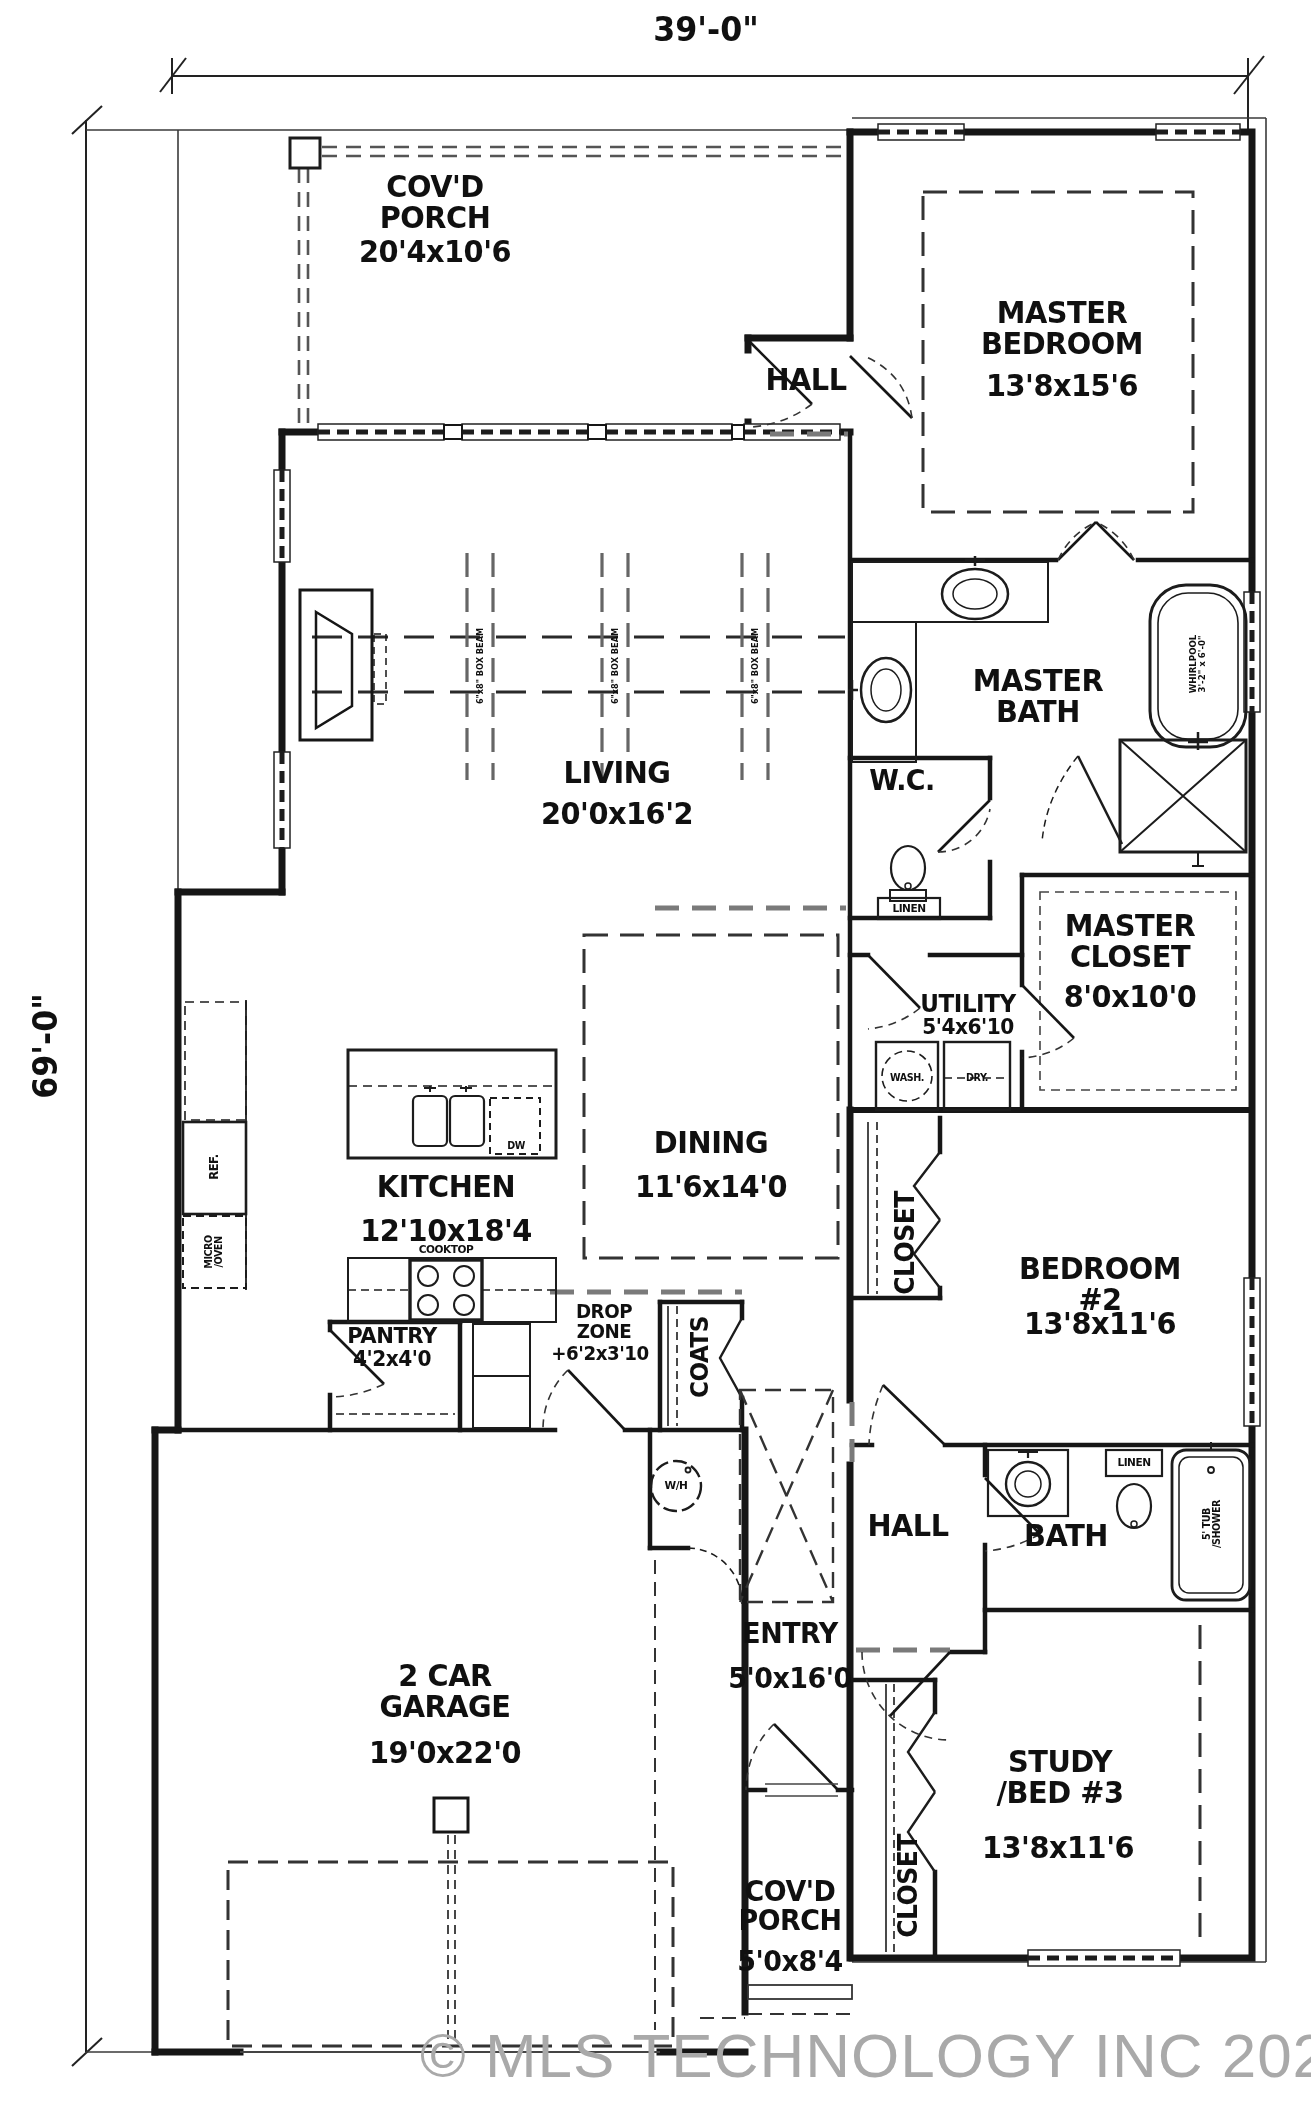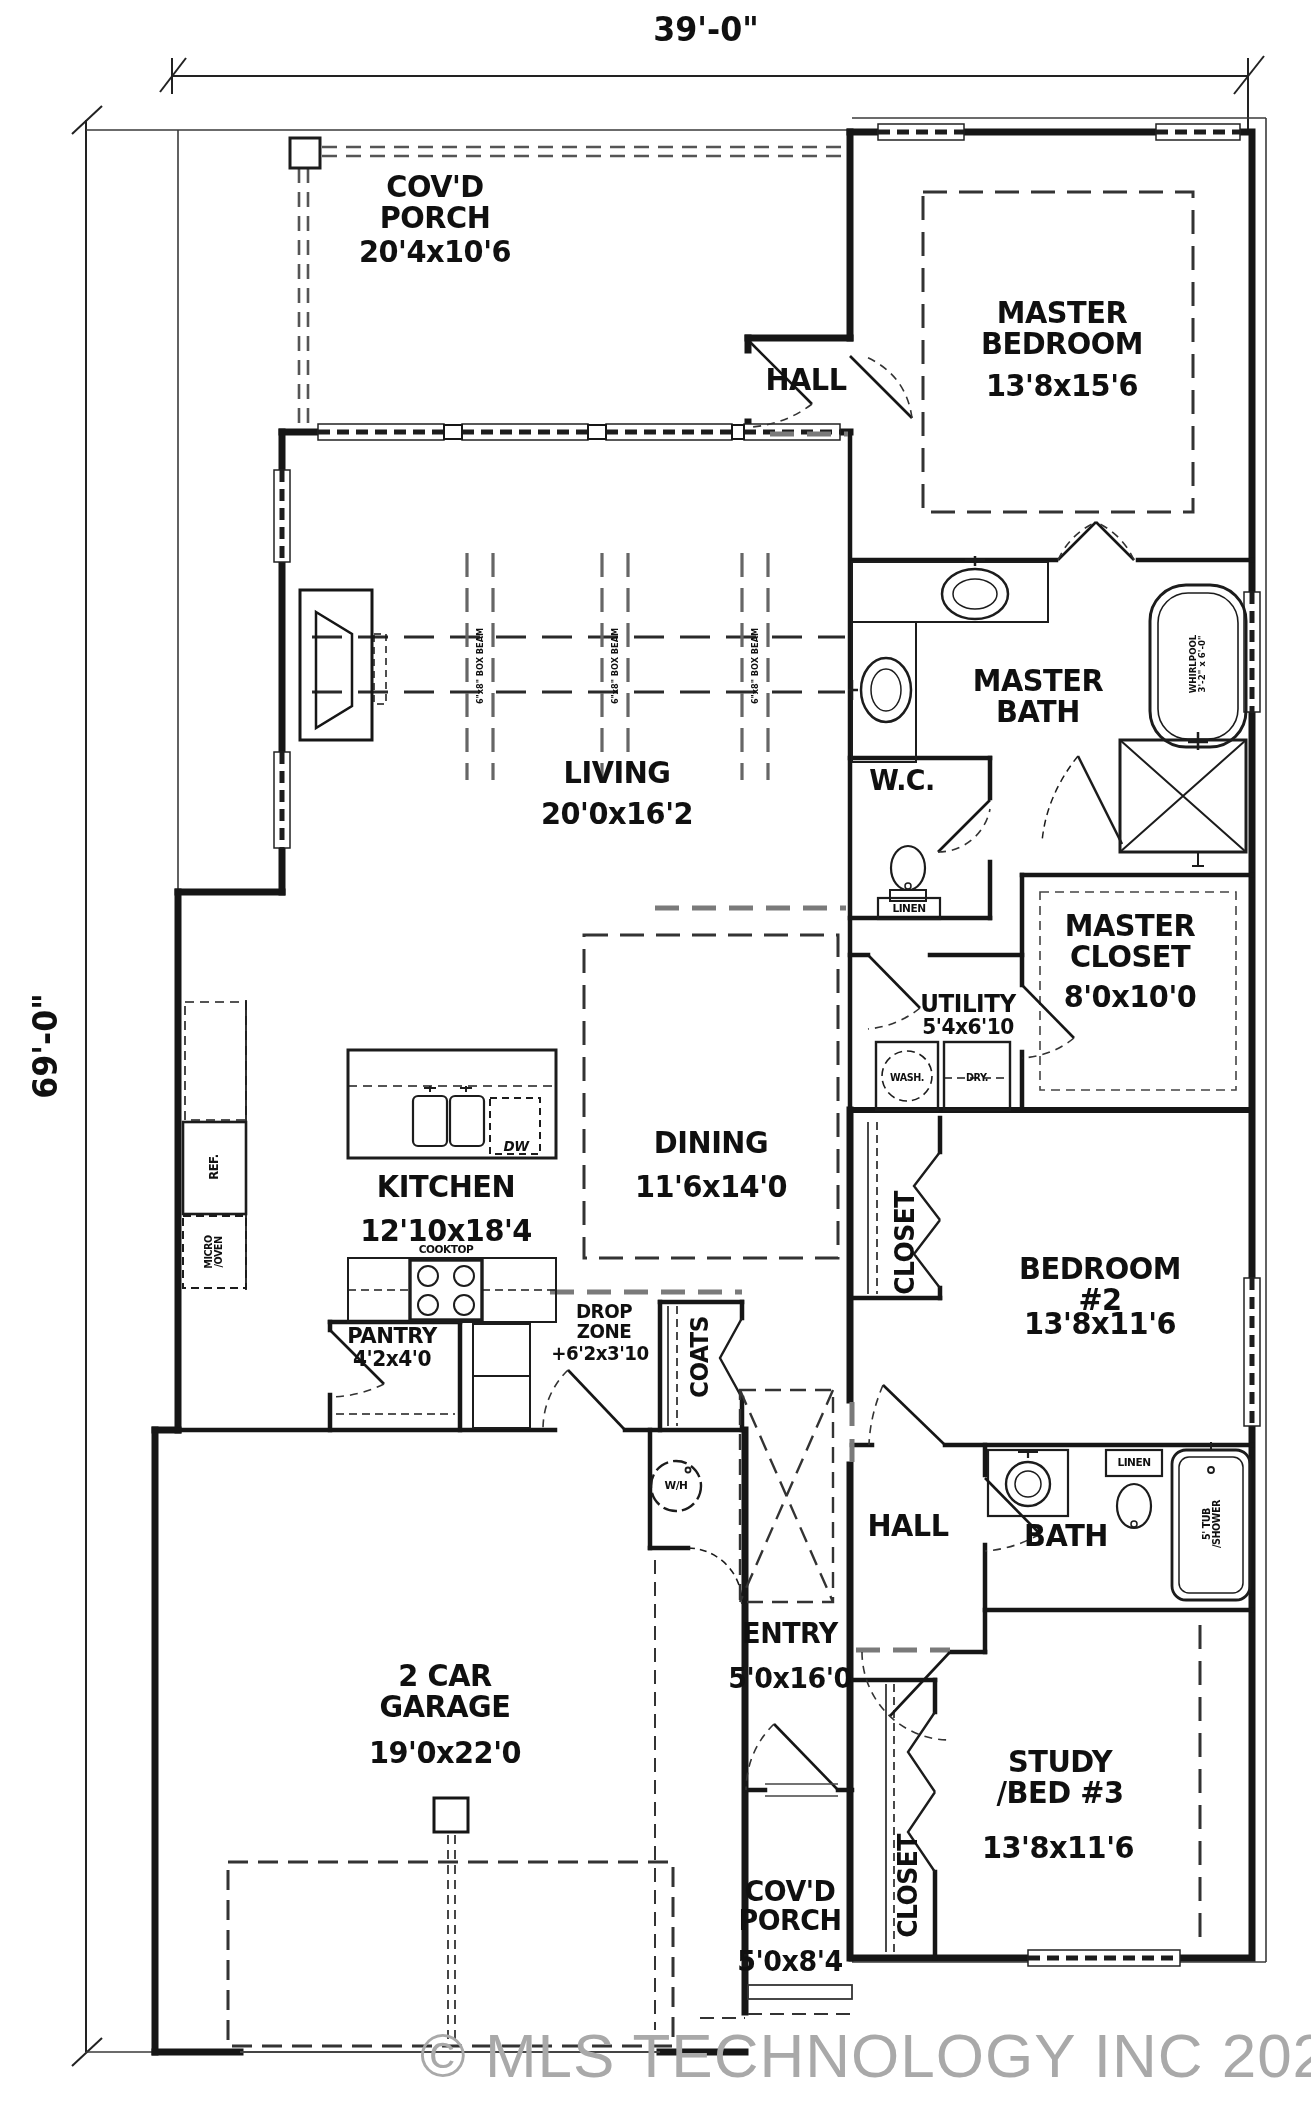--- a/index.html
+++ b/index.html
@@ -10,21 +10,21 @@
        text-align:center;white-space:pre-line;line-height:1.04;letter-spacing:-0.5px;}
   .rot{transform:translate(-50%,-50%) rotate(-90deg) scaleX(.96);}
   .s34{font-size:33px;font-weight:600;letter-spacing:0;}
   .s30{font-size:30px;}
   .s28{font-size:28px;}
   .s26{font-size:26px;}
   .s24{font-size:24px;}
   .s22{font-size:22px;}
   .s21{font-size:21px;}
   .s19{font-size:19px;}
-  .s13{font-size:14px;font-style:italic;}
+  .s13{font-size:10px;}
   .s12{font-size:12px;}
   .s11{font-size:11px;}
   .s10{font-size:10px;}
   .s9{font-size:9px;letter-spacing:0;}
   .s8{font-size:8.5px;letter-spacing:0;}
   #watermark{position:absolute;left:420px;top:2020px;font-family:"Liberation Sans",sans-serif;
        font-size:62px;font-weight:400;color:#a9a9a9;letter-spacing:1px;white-space:nowrap;}
 </style>
 </head>
 <body>

